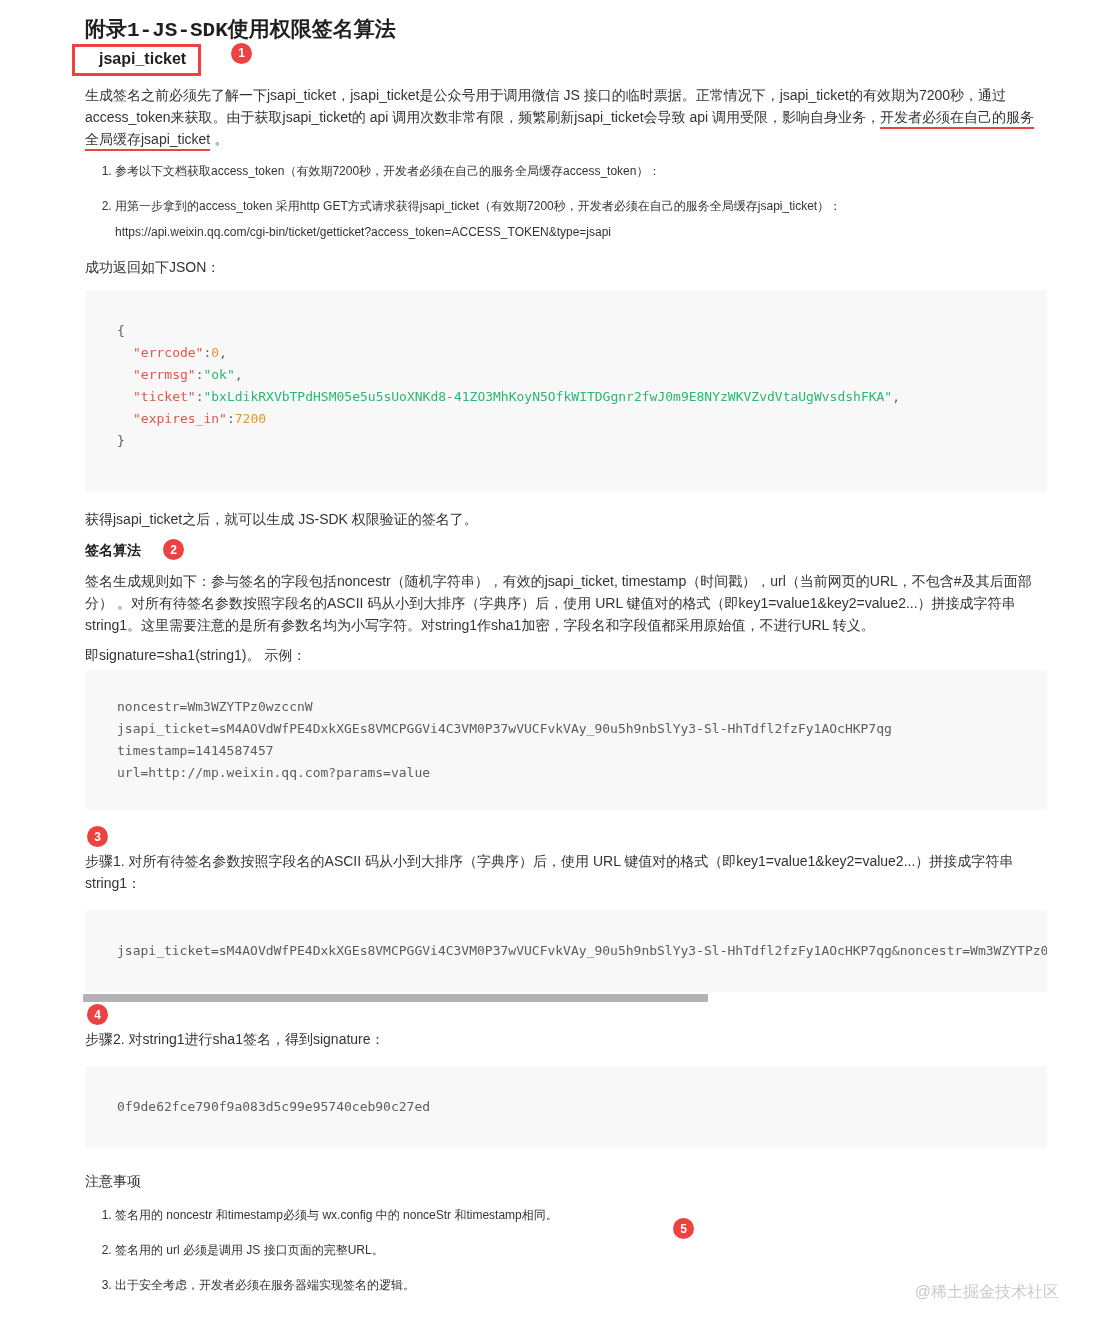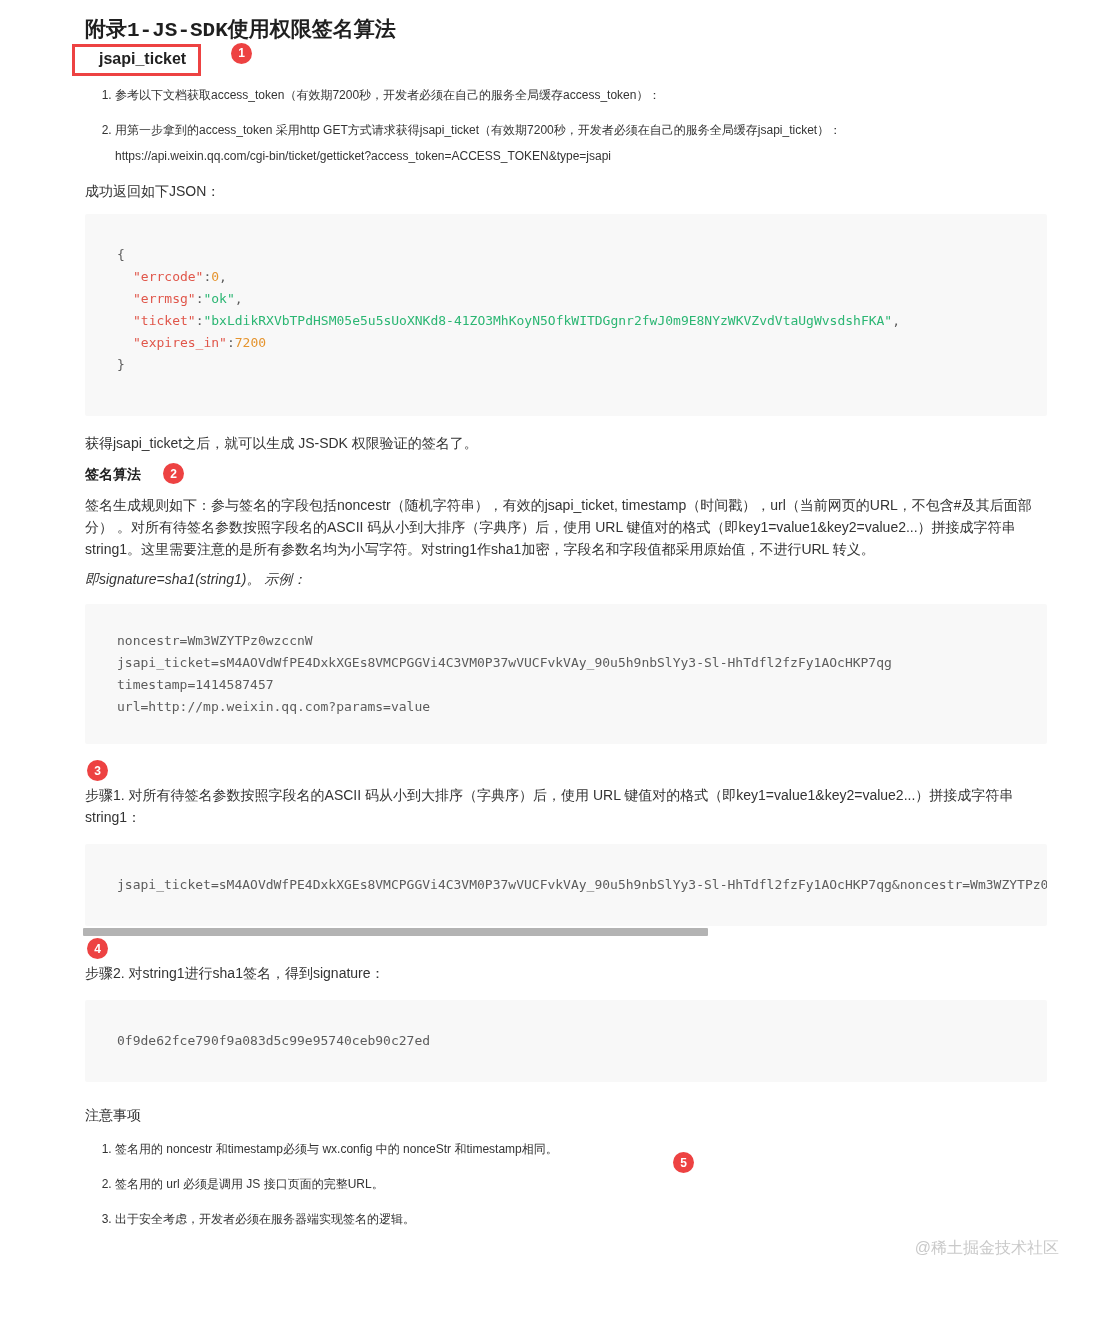--- a/index.html
+++ b/index.html
@@ -65,38 +65,39 @@
   .subheading{font-size:14px;font-weight:700;color:#222;}
   .algo-row .badge{margin-left:22px;margin-top:-10px;}
   .hscrollbar{height:8px;margin:2px 0 0 0;position:relative;}
   .hscrollbar .thumb{
     position:absolute;left:-2px;top:0;height:8px;width:625px;
     background:var(--scrollbar_thumb);border-radius:1px;
   }
   .notes-wrap{position:relative;}
   .notes-badge{position:absolute;left:588px;top:14px;}
   .watermark{
-    position:absolute;right:36px;top:1238px;
+    position:absolute;right:36px;top:1282px;
     font-size:16px;color:var(--watermark_gray);
   }
 </style>
 </head>
 <body>
 
 <div class="doc">
 
   <h1>附录1-JS-SDK使用权限签名算法</h1>
 
   <div class="term-row">
     <span class="red-box">
       <span>jsapi_ticket</span>
     </span>
     <span class="badge badge-raised">1</span>
   </div>
 
+  <p class="body"><span>生成签名之前必须先了解一下jsapi_ticket，jsapi_ticket是公众号用于调用微信 JS 接口的临时票据。正常情况下，jsapi_ticket的有效期为7200秒，通过access_token来获取。由于获取jsapi_ticket的 api 调用次数非常有限，频繁刷新jsapi_ticket会导致 api 调用受限，影响自身业务，</span><span class="red-underline">开发者必须在自己的服务全局缓存jsapi_ticket</span><span> 。</span></p>
 
   <ol class="num-list">
     <li>
       <div>参考以下文档获取access_token（有效期7200秒，开发者必须在自己的服务全局缓存access_token）：</div>
     </li>
     <li>
       <div>用第一步拿到的access_token 采用http GET方式请求获得jsapi_ticket（有效期7200秒，开发者必须在自己的服务全局缓存jsapi_ticket）：</div>
       <div class="url-line">https://api.weixin.qq.com/cgi-bin/ticket/getticket?access_token=ACCESS_TOKEN&amp;type=jsapi</div>
     </li>
   </ol>
@@ -114,21 +115,21 @@
 
   <p class="body" style="margin-bottom:12px;">获得jsapi_ticket之后，就可以生成 JS-SDK 权限验证的签名了。</p>
 
   <div class="algo-row">
     <span class="subheading">签名算法</span>
     <span class="badge">2</span>
   </div>
 
   <p class="body" style="margin-bottom:8px;">签名生成规则如下：参与签名的字段包括noncestr（随机字符串），有效的jsapi_ticket, timestamp（时间戳），url（当前网页的URL，不包含#及其后面部分） 。对所有待签名参数按照字段名的ASCII 码从小到大排序（字典序）后，使用 URL 键值对的格式（即key1=value1&amp;key2=value2...）拼接成字符串string1。这里需要注意的是所有参数名均为小写字符。对string1作sha1加密，字段名和字段值都采用原始值，不进行URL 转义。</p>
 
-  <p class="body" style="margin-bottom:14px;font-style:italic;">即signature=sha1(string1)。 示例：</p>
+  <p class="body" style="margin-bottom:4px;">即signature=sha1(string1)。 示例：</p>
 
   <div class="code-block" style="padding-top:26px;padding-bottom:26px;">
     <div class="code-line">noncestr=Wm3WZYTPz0wzccnW</div>
     <div class="code-line">jsapi_ticket=sM4AOVdWfPE4DxkXGEs8VMCPGGVi4C3VM0P37wVUCFvkVAy_90u5h9nbSlYy3-Sl-HhTdfl2fzFy1AOcHKP7qg</div>
     <div class="code-line">timestamp=1414587457</div>
     <div class="code-line">url=http://mp.weixin.qq.com?params=value</div>
   </div>
 
   <span class="badge badge-block">3</span>
   <p class="body" style="margin-bottom:16px;">步骤1. 对所有待签名参数按照字段名的ASCII 码从小到大排序（字典序）后，使用 URL 键值对的格式（即key1=value1&amp;key2=value2...）拼接成字符串string1：</p>

